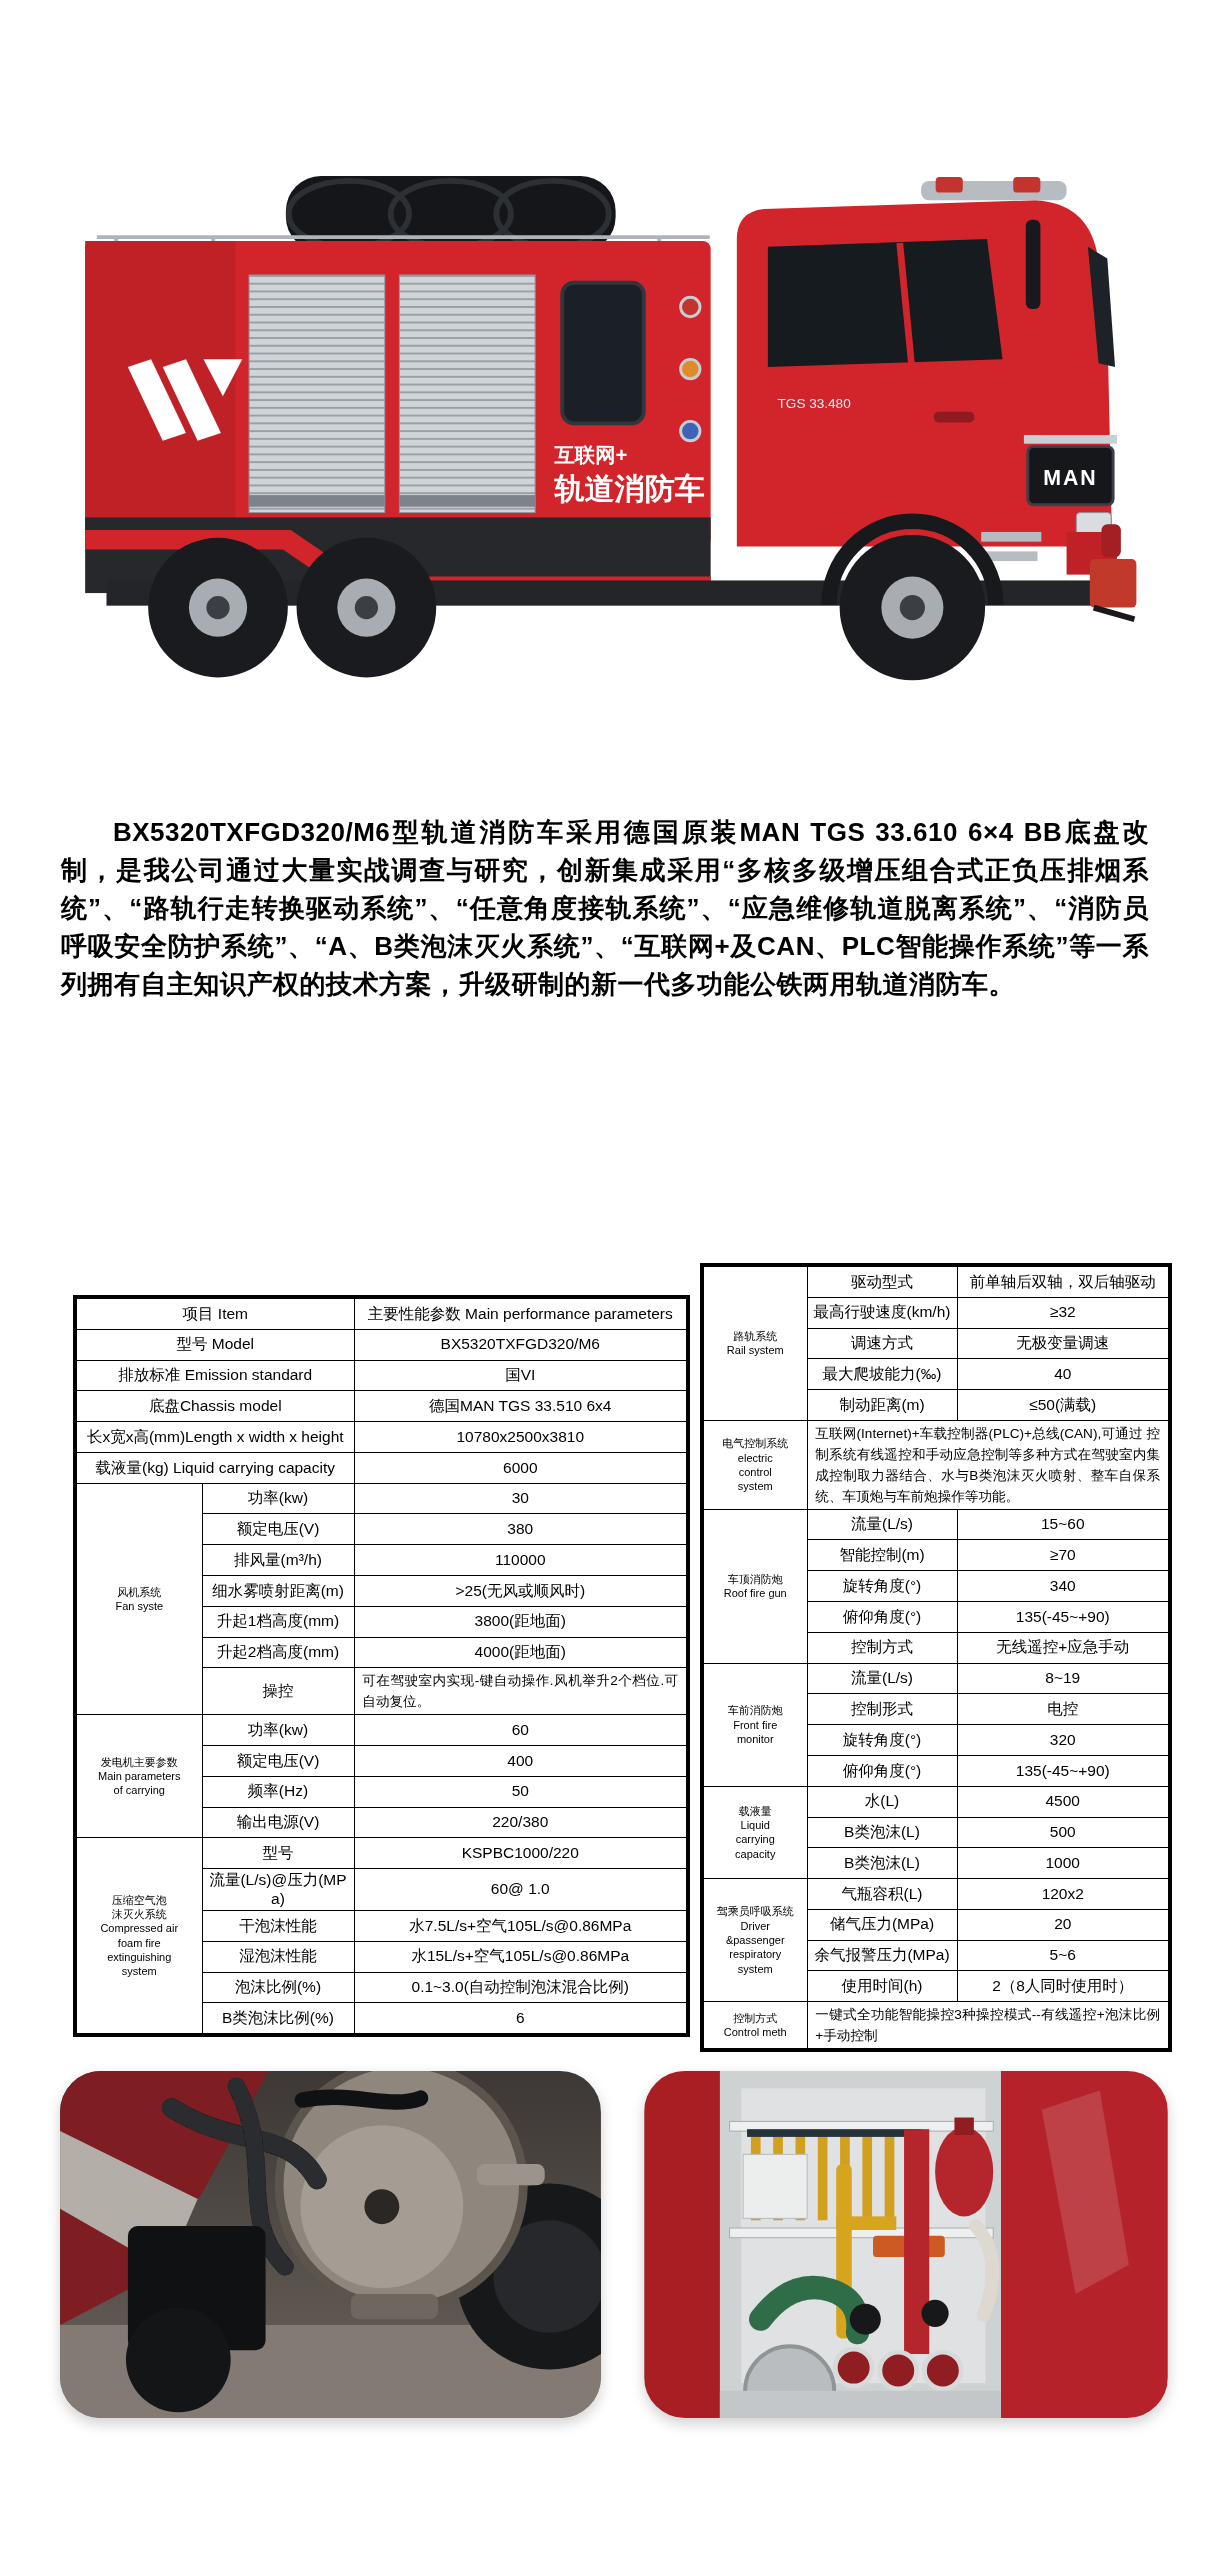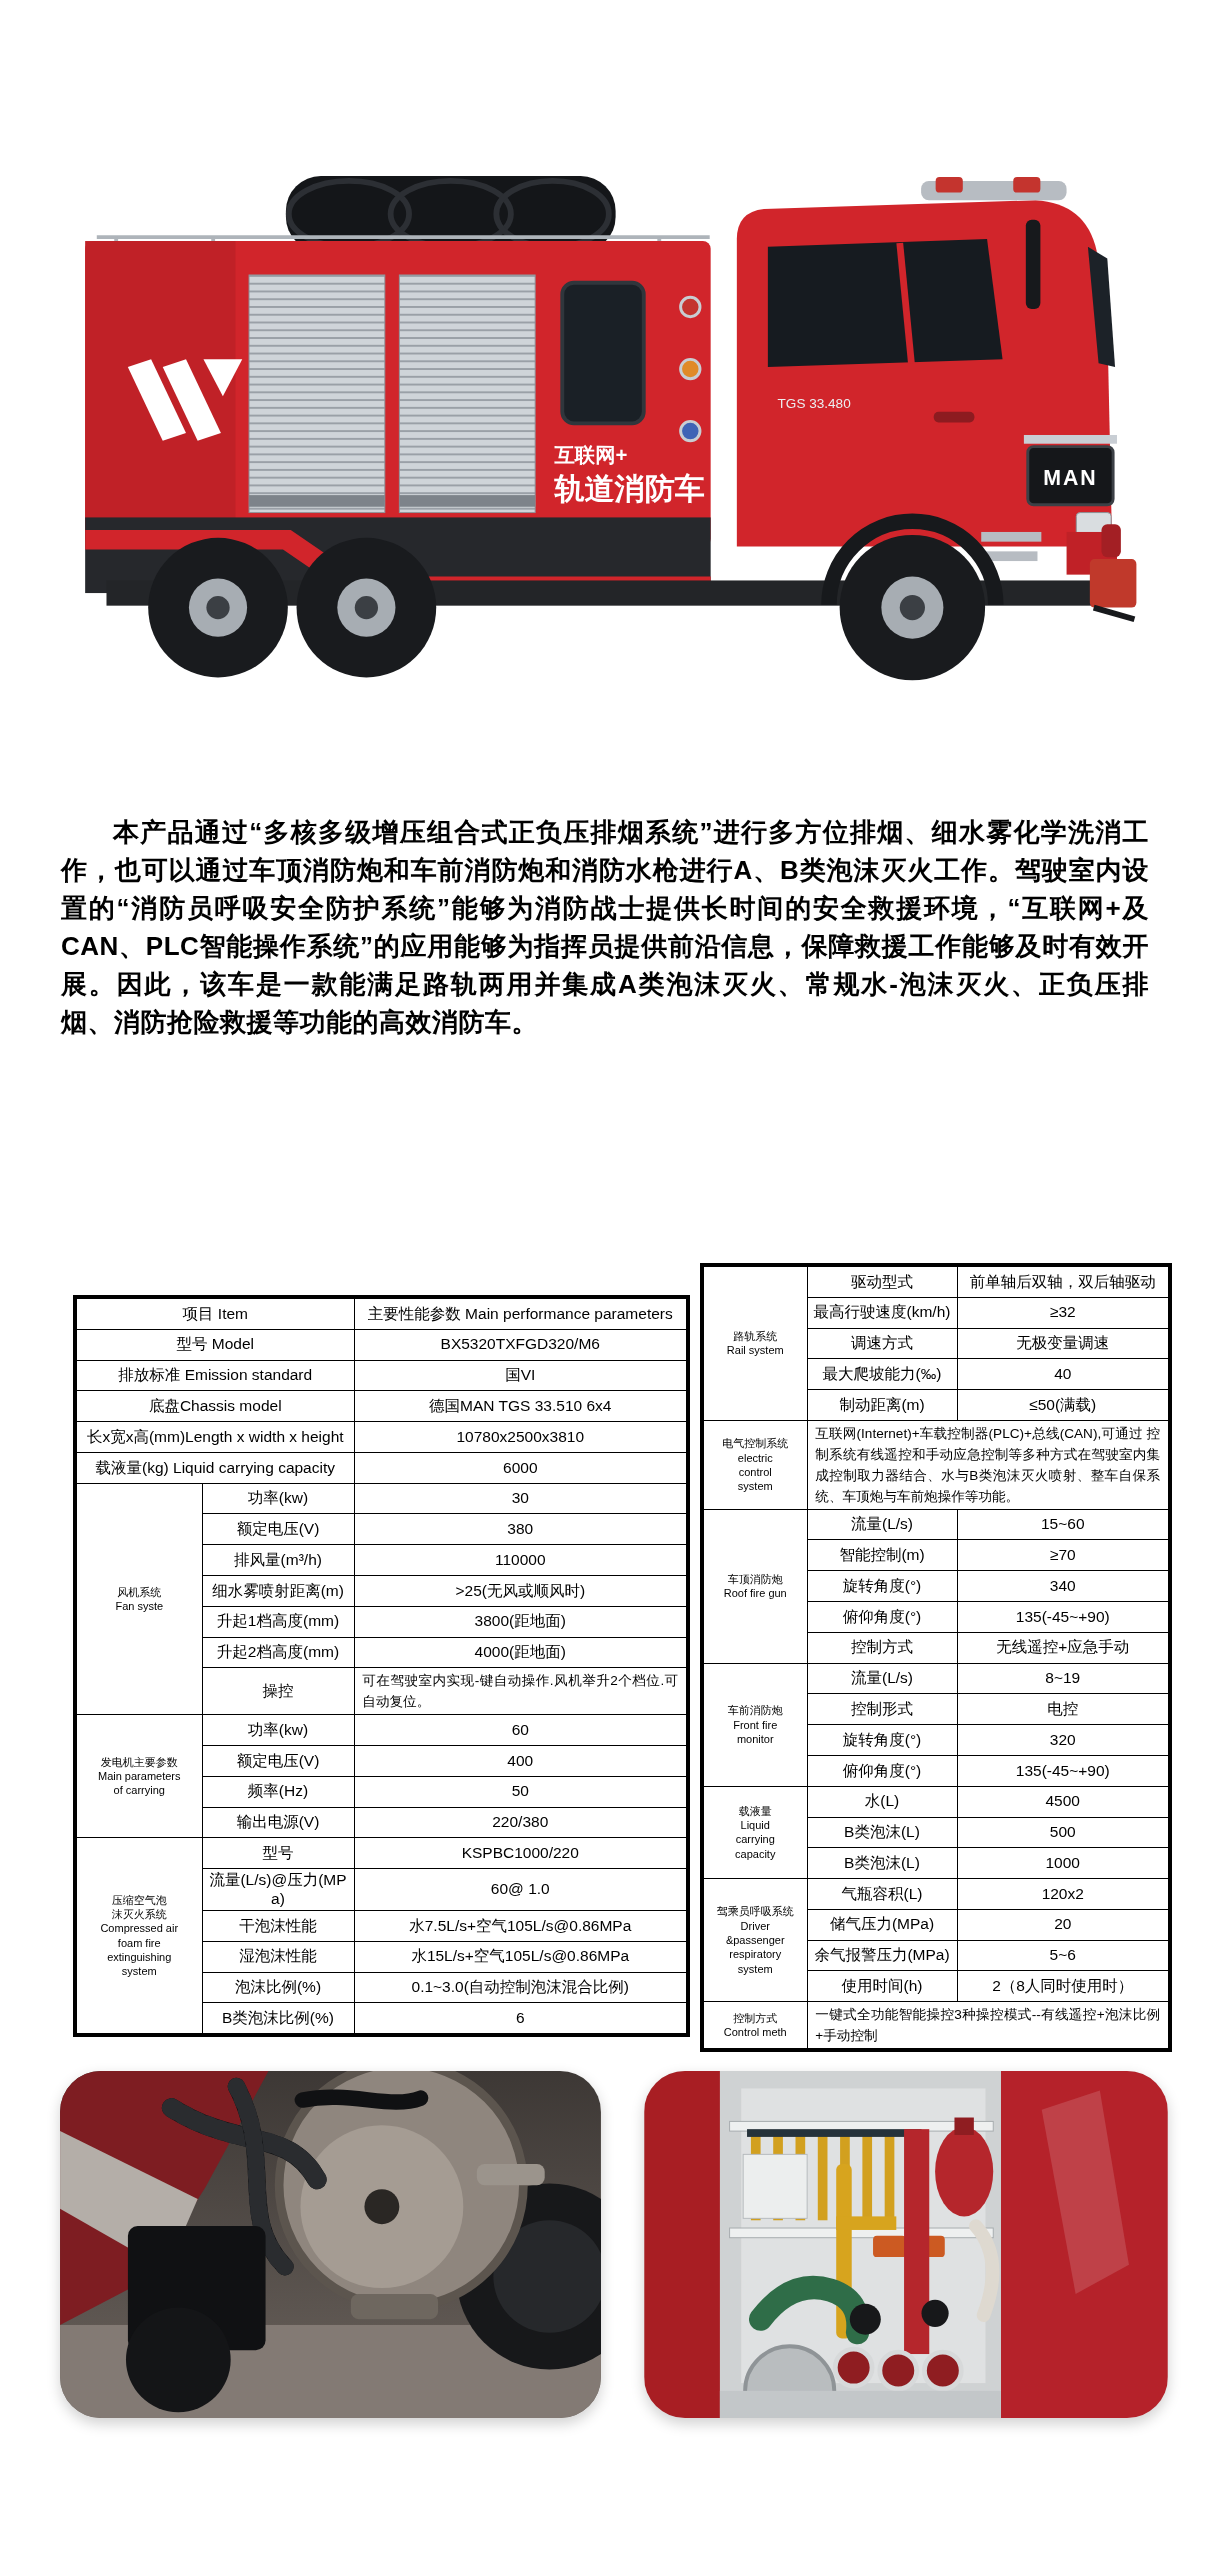--- a/index.html
+++ b/index.html
@@ -130,21 +130,21 @@
         <g>
             <circle cx="881" cy="548" r="75" fill="#191b1e"></circle>
             <circle cx="881" cy="548" r="32" fill="#a7adb3"></circle>
             <circle cx="881" cy="548" r="13" fill="#3b3f44"></circle>
           </g>
       </g>
     </svg>
   </figure>
 
   <div id="intro">
-    <p>本产品通过“多核多级增压组合式正负压排烟系统”进行多方位排烟、细水雾化学洗消工作，也可以通过车顶消防炮和车前消防炮和消防水枪进行A、B类泡沫灭火工作。驾驶室内设置的“消防员呼吸安全防护系统”能够为消防战士提供长时间的安全救援环境，“互联网+及CAN、PLC智能操作系统”的应用能够为指挥员提供前沿信息，保障救援工作能够及时有效开展。因此，该车是一款能满足路轨两用并集成A类泡沫灭火、常规水-泡沫灭火、正负压排烟、消防抢险救援等功能的高效消防车。</p>
+    <p>BX5320TXFGD320/M6型轨道消防车采用德国原装MAN TGS 33.610 6×4 BB底盘改制，是我公司通过大量实战调查与研究，创新集成采用“多核多级增压组合式正负压排烟系统”、“路轨行走转换驱动系统”、“任意角度接轨系统”、“应急维修轨道脱离系统”、“消防员呼吸安全防护系统”、“A、B类泡沫灭火系统”、“互联网+及CAN、PLC智能操作系统”等一系列拥有自主知识产权的技术方案，升级研制的新一代多功能公铁两用轨道消防车。</p>
   </div>
 
   <table id="table-left" class="spec">
     <colgroup>
         <col style="width:127px">
         <col style="width:152px">
         <col style="width:334px">
       </colgroup>
   <tbody>
         <tr>

